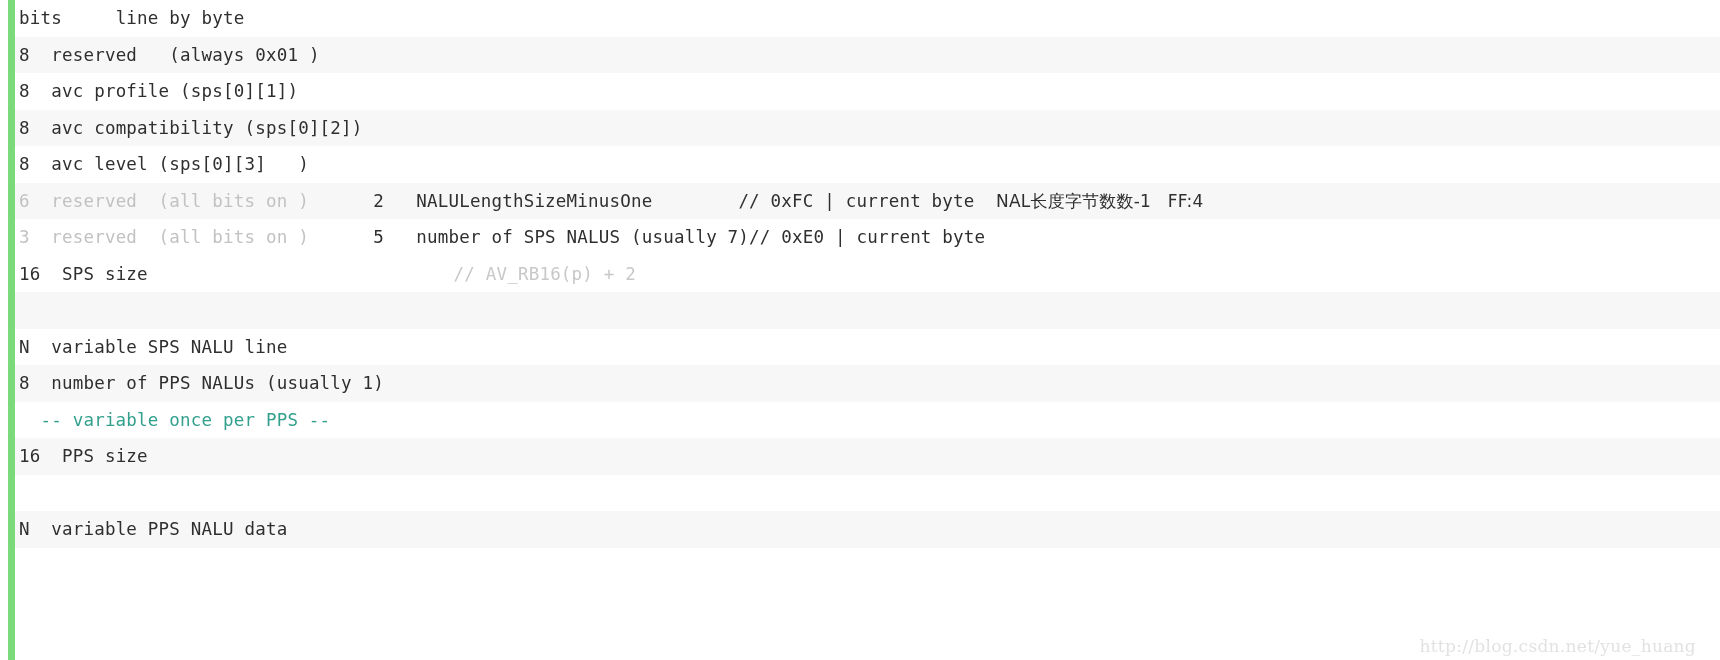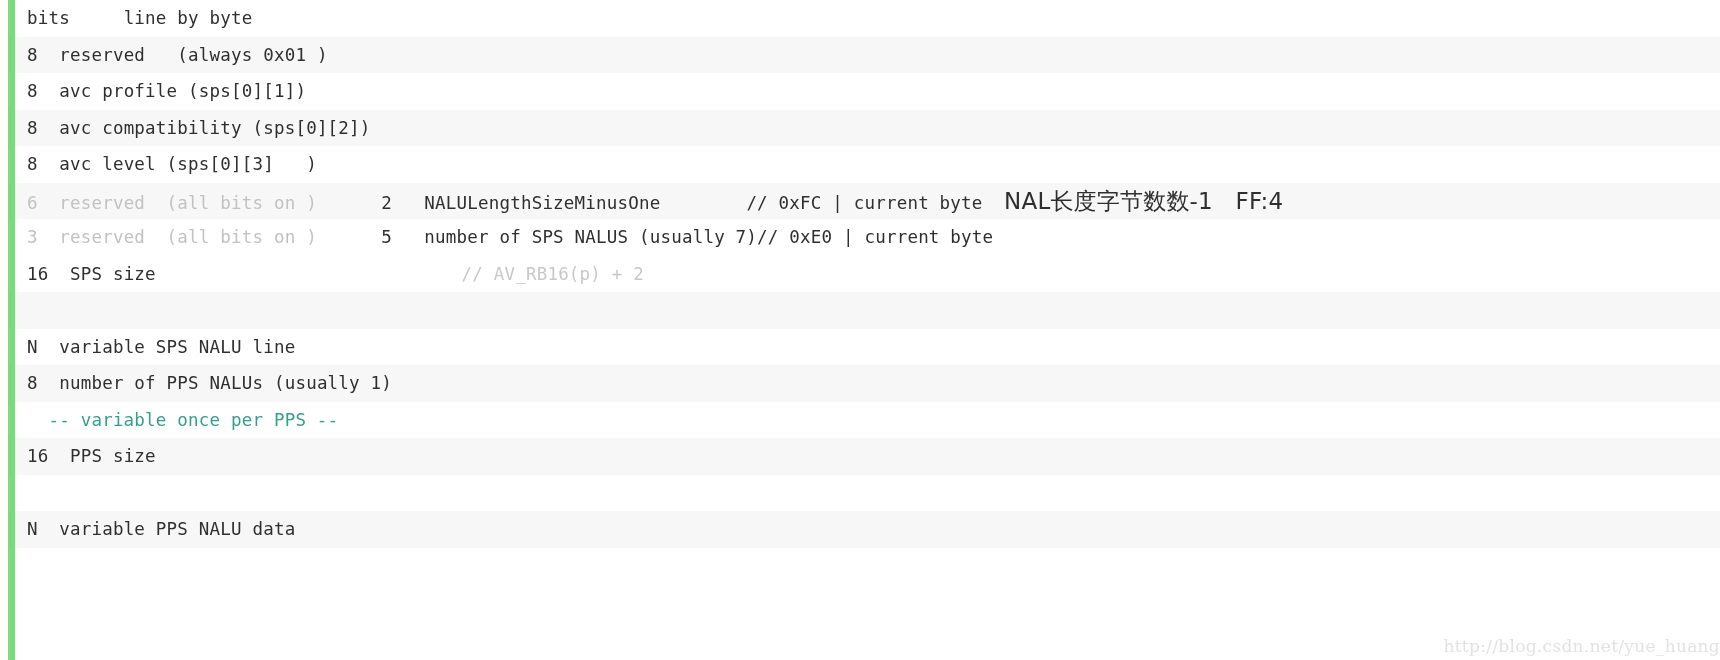--- a/index.html
+++ b/index.html
@@ -40,21 +40,21 @@
     height: 660px;
   }
 
   .code-row {
     height: 36.5px;
     line-height: 36.5px;
     white-space: pre;
     font-size: 17.5px;
     letter-spacing: 0.2px;
     color: #2f2f2f;
-    padding-left: 12px;
+    padding-left: 4px;
     box-sizing: border-box;
     overflow: hidden;
   }
   .code-row.stripe {
     background: #f7f7f7;
   }
   .code-row.plain {
     background: #ffffff;
   }
 
@@ -66,26 +66,26 @@
   .teal {
     color: #33a08d;
   }
   
   .comment {
     color: #c8c8c8;
     margin-left: 48px;
   }
   .cjk {
     font-family: "DejaVu Sans", "Liberation Sans", sans-serif;
-    font-size: 23px;
+    font-size: 17px;
   }
 
   .watermark {
     position: absolute;
-    right: 0;
+    right: 24px;
     bottom: 4px;
     font-family: "DejaVu Serif", "Liberation Serif", serif;
     font-size: 17px;
     color: #e2e2e4;
     white-space: pre;
     letter-spacing: 0.3px;
   }
 </style>
 </head>
 <body>

